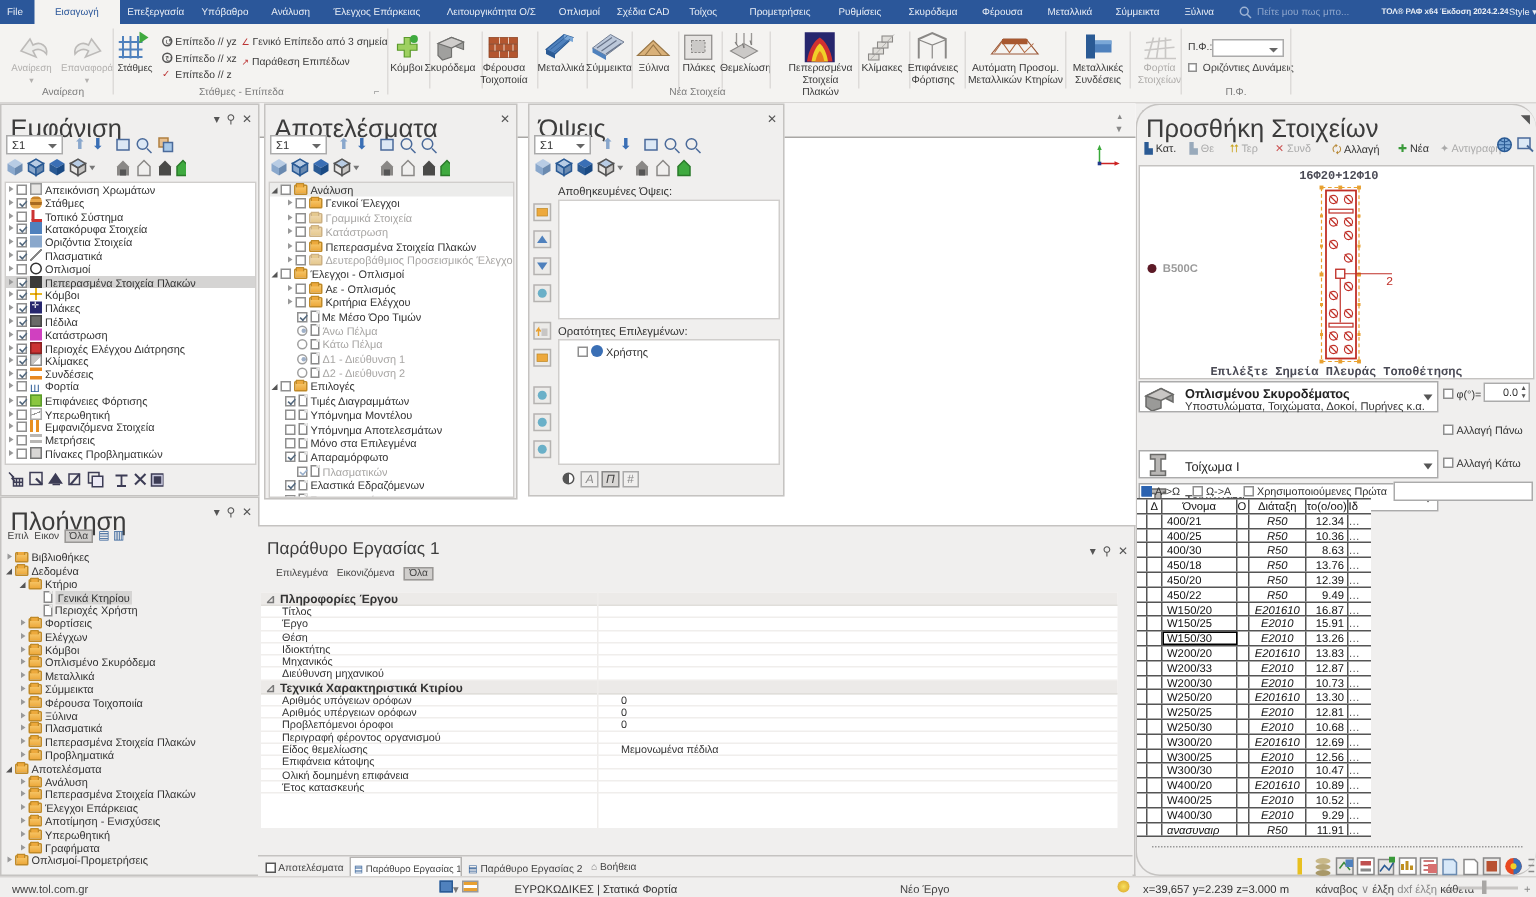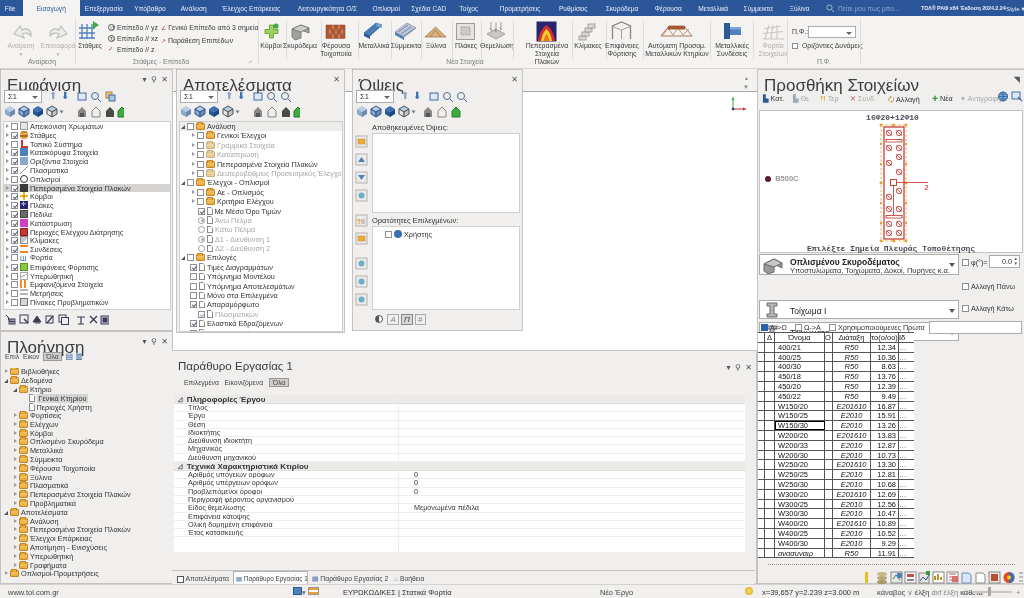--- a/index.html
+++ b/index.html
@@ -524,42 +524,41 @@
 <div class="ptitle" style="font-size:11.5px;top:9px;">Παράθυρο Εργασίας 1</div>
       <div class="pbtns" style="top:12px;">▾ &nbsp;⚲ &nbsp;✕</div>
 <div class="abs" style="left:12px;top:28px;font-size:6.8px;color:#444;">Επιλεγμένα&nbsp;&nbsp; Εικονιζόμενα&nbsp;&nbsp; <span style="background:#d0cecc;border:1px solid #9a9896;padding:0 3px;">Όλα</span></div>
 <div class="abs" style="left:2px;top:44px;width:571px;height:157px;background:#fff;font-size:8px;color:#333;">
         <div style="position:absolute;left:224px;top:0;width:1px;height:100%;background:#efedeb;"></div>
 <div style="height:9px;background:#eceae8;font-weight:bold;border-bottom:1px solid #e0deda;line-height:9px;"><span style="color:#777;padding:0 3px;">⊿</span>Πληροφορίες Έργου</div>
 <div class="pr">Τίτλος</div>
         <div class="pr">Έργο</div>
         <div class="pr">Θέση</div>
         <div class="pr">Ιδιοκτήτης</div>
-        <div class="pr">Διεύθυνση ιδιοκτήτη</div>
         <div class="pr">Μηχανικός</div>
         <div class="pr">Διεύθυνση μηχανικού</div>
 <div style="height:9px;background:#eceae8;font-weight:bold;border-bottom:1px solid #e0deda;line-height:9px;"><span style="color:#777;padding:0 3px;">⊿</span>Τεχνικά Χαρακτηριστικά Κτιρίου</div>
 <div class="pr">Αριθμός υπόγειων ορόφων<span class="pv">0</span></div>
 <div class="pr">Αριθμός υπέργειων ορόφων<span class="pv">0</span></div>
 <div class="pr">Προβλεπόμενοι όροφοι<span class="pv">0</span></div>
 <div class="pr">Περιγραφή φέροντος οργανισμού</div>
 <div class="pr">Είδος θεμελίωσης<span class="pv">Μεμονωμένα πέδιλα</span></div>
 <div class="pr">Επιφάνεια κάτοψης</div>
 <div class="pr">Ολική δομημένη επιφάνεια</div>
 <div class="pr">Έτος κατασκευής</div>
 <div class="pr" style="border-bottom:none;"></div>
 </div>
 <div class="abs" style="left:0;top:219px;width:583px;height:15px;background:#f0efee;border-top:1px solid #c5c3c1;font-size:6.8px;color:#444;">
 <span class="abs" style="left:5px;top:4px;"><span style="display:inline-block;width:7px;height:7px;border:1.5px solid #555;background:#fff;vertical-align:-1.5px;"></span> Αποτελέσματα</span>
 <span class="abs" style="left:61px;top:0;width:75px;background:#fdfdfd;border:1px solid #b5b3b1;padding:2.5px 0 2px 2px;font-size:6.4px;white-space:nowrap;overflow:hidden;"><span style="color:#2a5a94;">▤</span> Παράθυρο Εργασίας 1</span>
 <span class="abs" style="left:140px;top:4px;"><span style="color:#2a5a94;">▤</span> Παράθυρο Εργασίας 2</span>
 <span class="abs" style="left:222px;top:4px;"><span style="color:#888;">⌂</span> Βοήθεια</span>
 </div>
 </div>
-<div class="panel" style="left:757px;top:69px;width:267px;height:515px;border-right:none;">
+<div class="panel" style="left:757px;top:69px;width:267px;height:515px;border-right:none;border-radius:16px;">
 <div class="ptitle">Προσθήκη Στοιχείων</div>
       <div class="pbtns">◥</div>
 <div class="abs" style="left:2px;top:20px;width:263px;height:18px;font-size:7.2px;color:#333;white-space:nowrap;">
 <span class="abs" style="left:3px;top:4px;"><span style="color:#2a5a94;">▙</span> Κατ.</span>
 <span class="abs" style="left:33px;top:4px;color:#aaa;"><span style="color:#9ab;">▙</span> Θε</span>
 <span class="abs" style="left:60px;top:4px;color:#aaa;"><span style="color:#caa520;">⮅</span> Τερ</span>
 <span class="abs" style="left:90px;top:4px;color:#aaa;"><span style="color:#c55;">✕</span> Συνδ</span>
 <span class="abs" style="left:128px;top:4px;"><span style="color:#b88a3a;">🗘</span> Αλλαγή</span>
 <span class="abs" style="left:172px;top:4px;"><span style="color:#3a9a3a;">✚</span> Νέα</span>
 <span class="abs" style="left:200px;top:4px;color:#aaa;">✦ Αντιγραφή</span>

